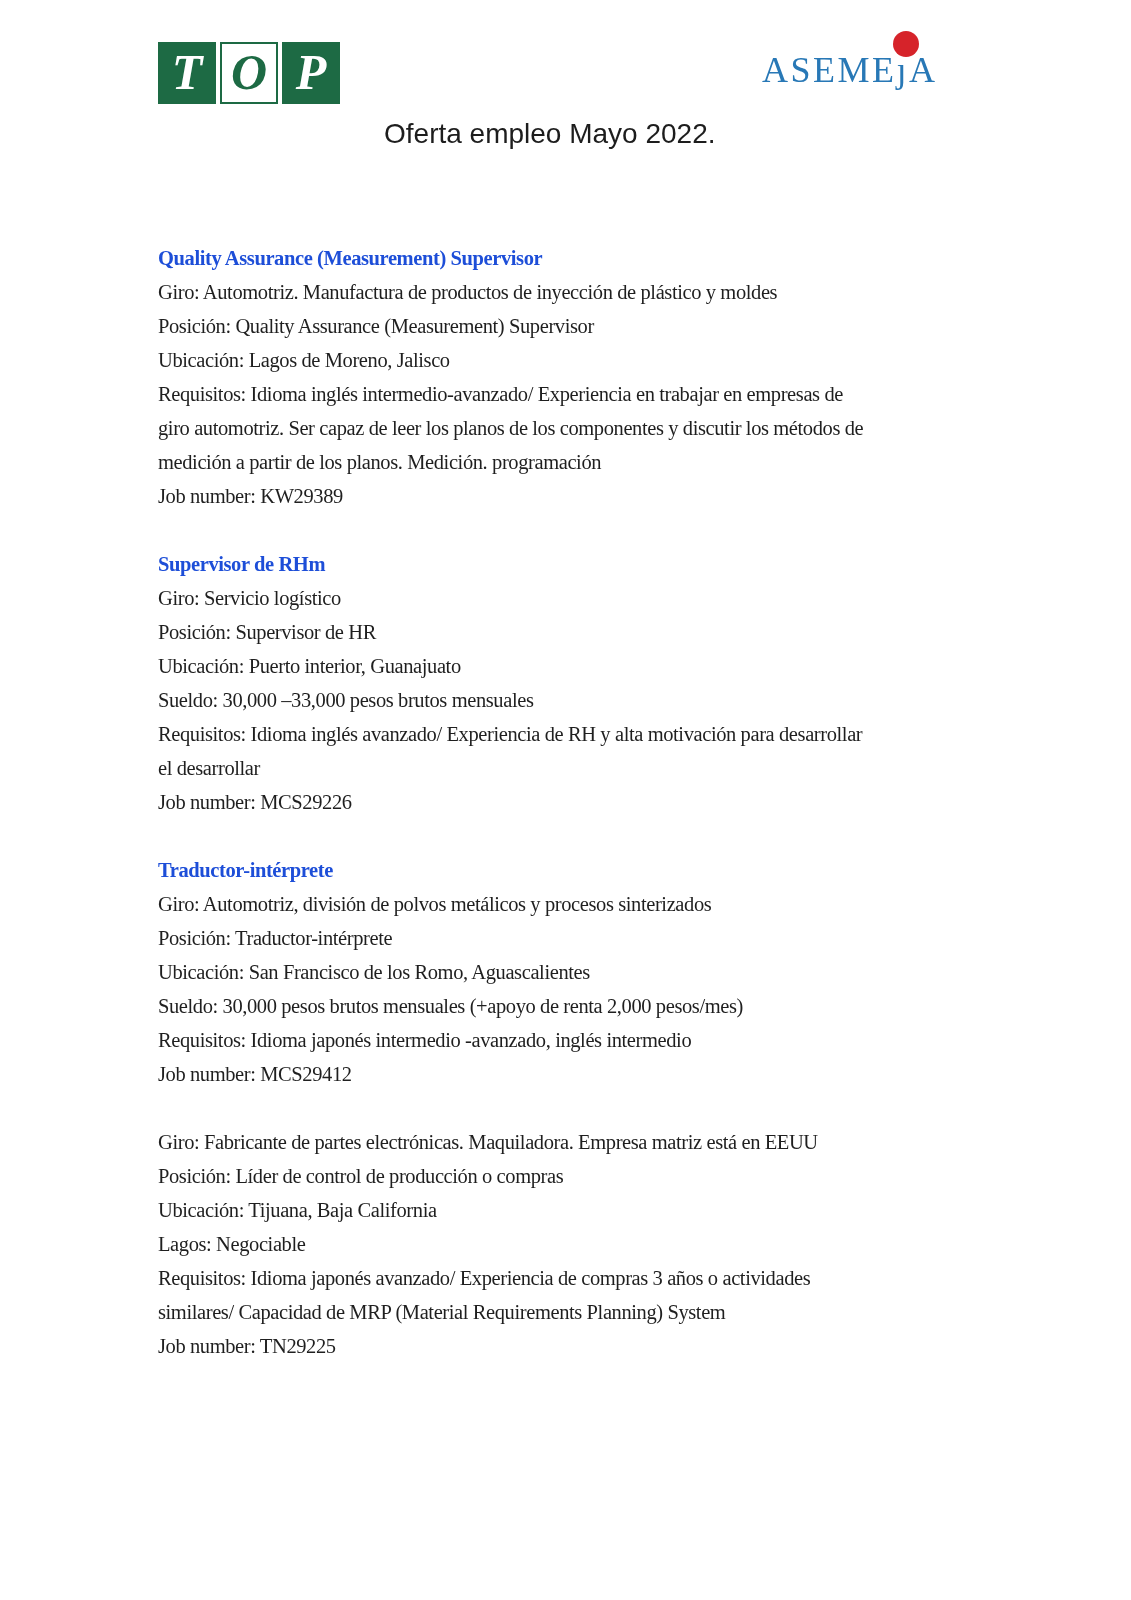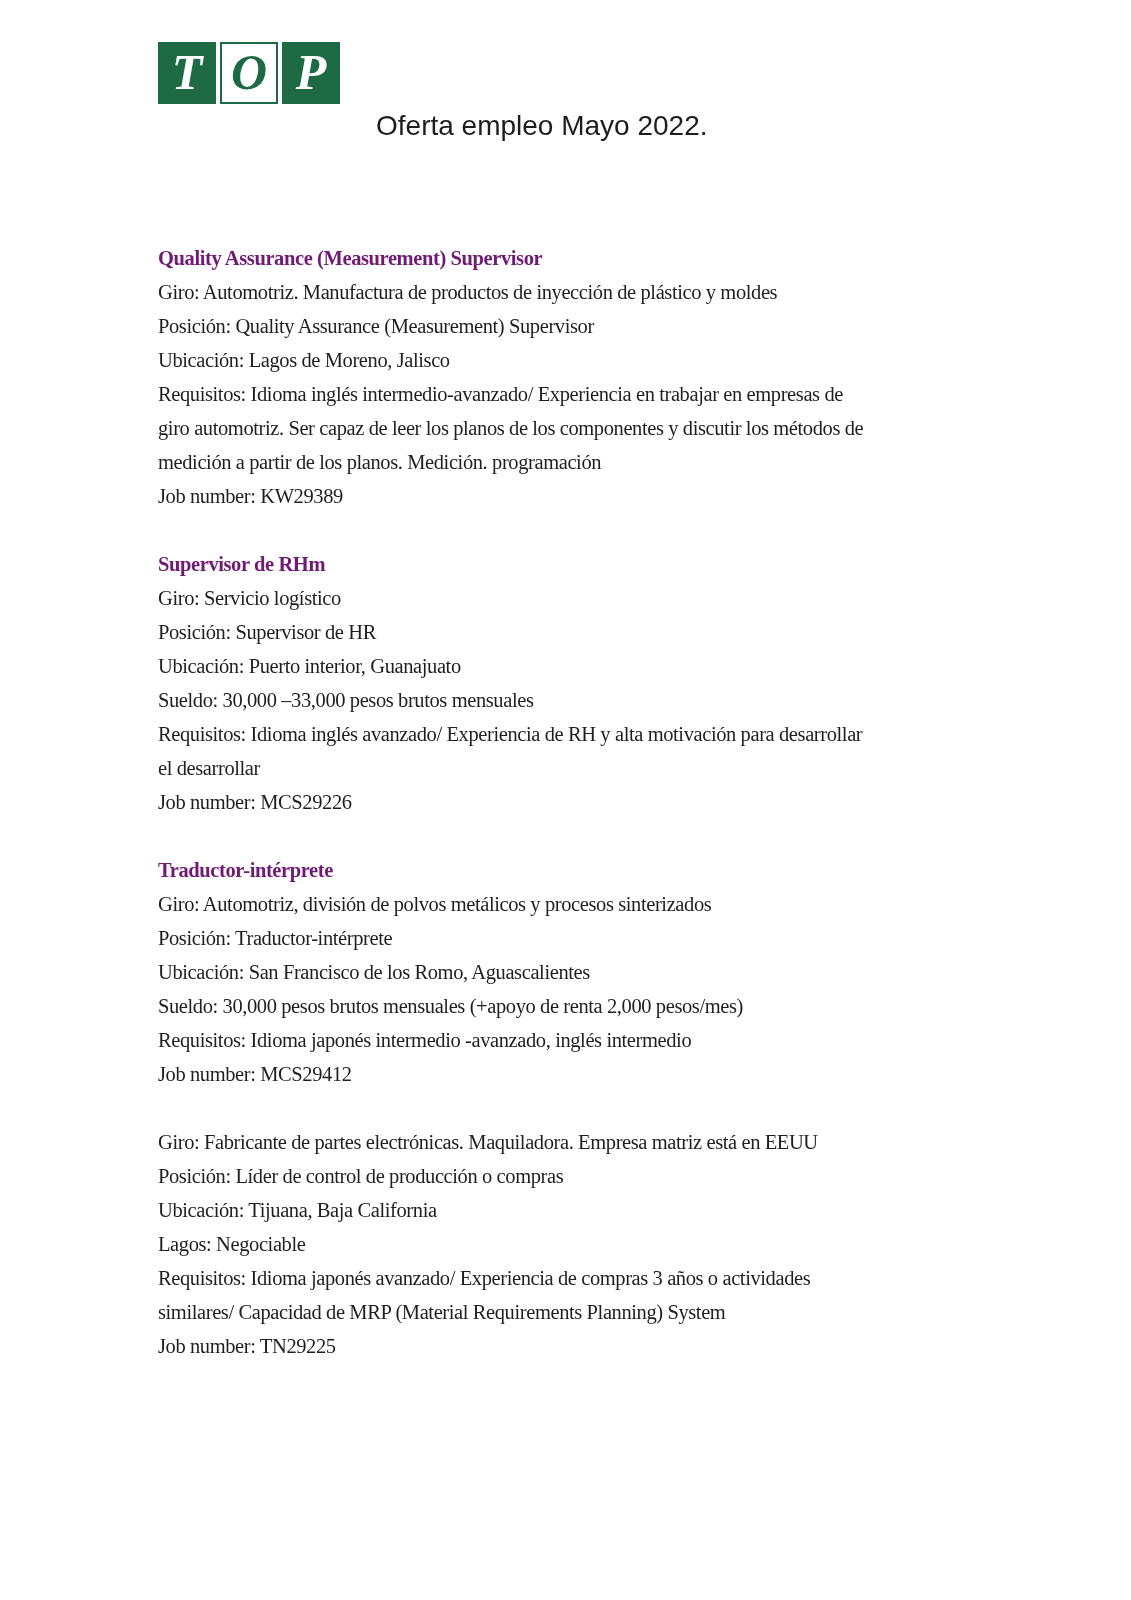--- a/index.html
+++ b/index.html
@@ -74,21 +74,21 @@
     height: 26px;
     border-radius: 50%;
     background: #d6232a;
   }
 
   
   .doc-title {
     position: absolute;
     left: 376px;
     top: 106px;
-    margin: 0;
+    margin: 8px;
     font-family: "Liberation Sans", "DejaVu Sans", sans-serif;
     font-weight: normal;
     font-size: 28px;
     line-height: 40px;
     color: #1d1d1d;
     white-space: nowrap;
   }
 
   
   .content {
@@ -101,40 +101,43 @@
     line-height: 34px;
   }
   .job-section {
     margin: 0 0 34px 0;
   }
   .job-heading {
     margin: 0;
     font-size: 20.5px;
     font-weight: bold;
     line-height: 34px;
-    color: #701a75;
+    color: #1d4ed8;
     white-space: nowrap;
   }
   .job-line {
     margin: 0;
     line-height: 34px;
     white-space: nowrap;
   }
 </style>
 </head>
 <body>
 
 <div class="page">
 
   <div class="top-logo">
     <span class="sq sq-green">T</span>
     <span class="sq sq-white">O</span>
     <span class="sq sq-green">P</span>
   </div>
 
+  <div class="asemeja">
+    <span>ASEME</span><span class="jwrap"><span class="red-dot"></span><span>ȷ</span></span><span>A</span>
+  </div>
 
   <h1 class="doc-title">Oferta empleo Mayo 2022.</h1>
 
   <main class="content">
   <section class="job-section">
     <h2 class="job-heading">Quality Assurance (Measurement) Supervisor</h2>
     <div>
           <p class="job-line">Giro: Automotriz. Manufactura de productos de inyección de plástico y moldes</p>
           <p class="job-line">Posición: Quality Assurance (Measurement) Supervisor</p>
           <p class="job-line">Ubicación: Lagos de Moreno, Jalisco</p>

